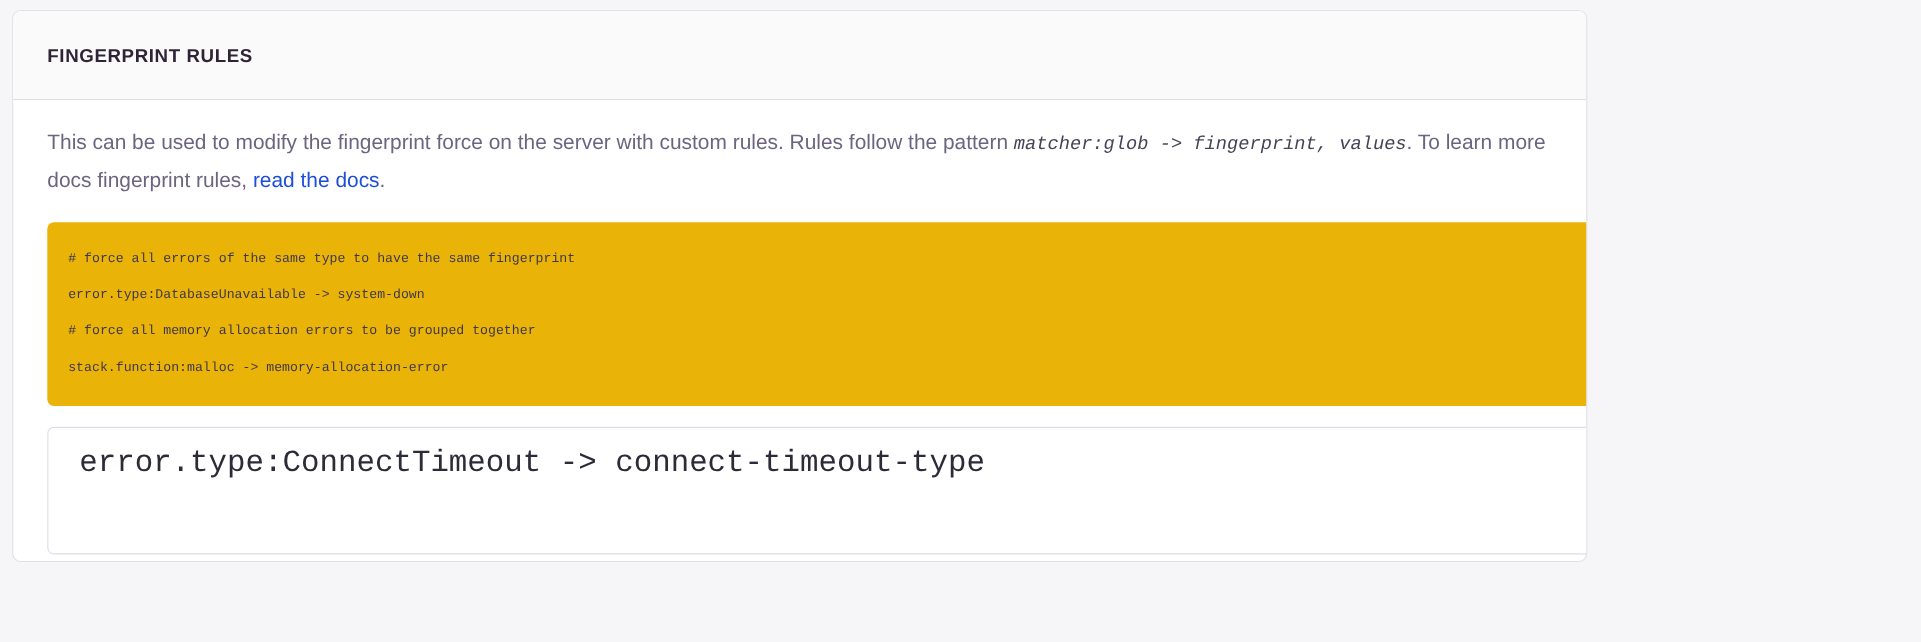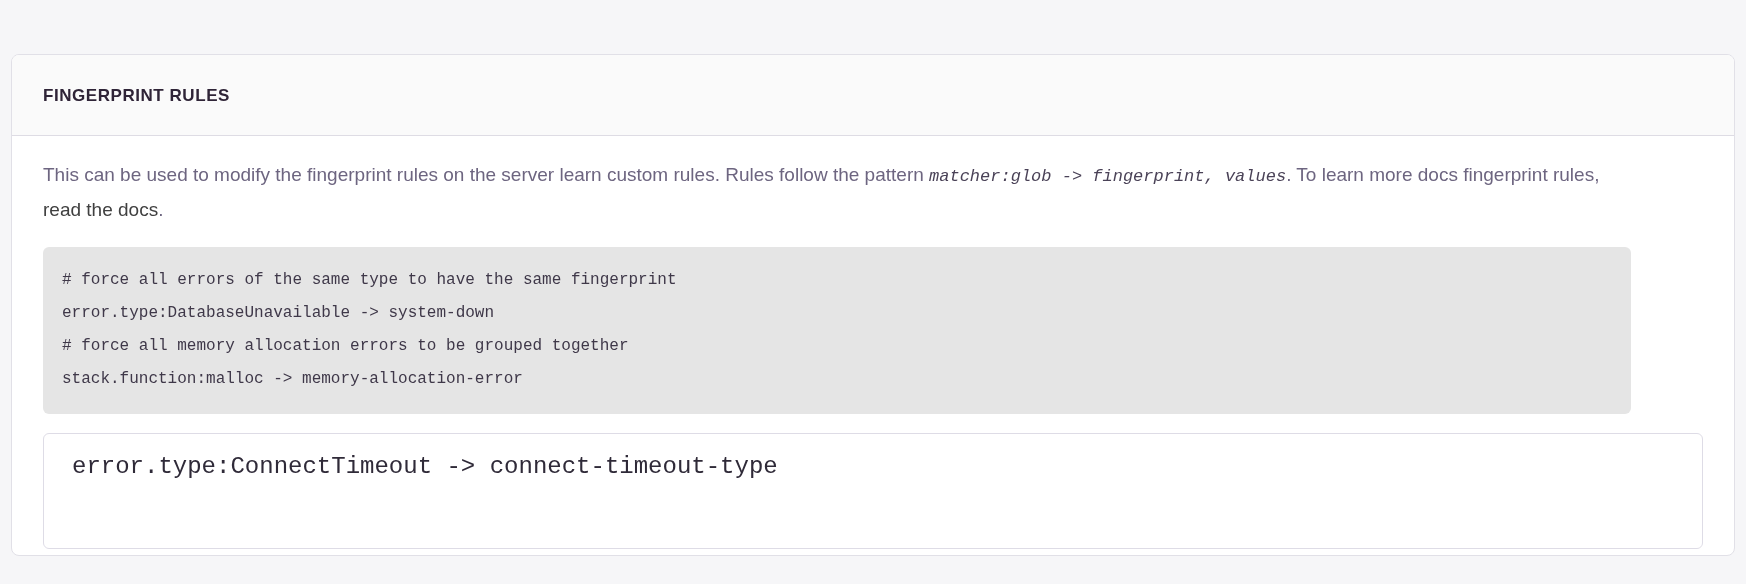--- a/index.html
+++ b/index.html
@@ -19,27 +19,26 @@
     position: relative;
     background: #f6f6f8;
     overflow: hidden;
   }
 
   
   .panel {
     position: absolute;
     left: 11px;
     top: 9px;
-    width: 1724px;
+    width: 1432px;
     height: 502px;
     background: #ffffff;
     border: 1px solid #e1e0e7;
     border-radius: 8px;
     overflow: hidden;
-    margin-top: 45px;
   }
 
   
   .panel-header {
     height: 81px;
     background: #fafafa;
     border-bottom: 1px solid #dedce4;
     display: flex;
     align-items: center;
     padding: 0 31px;
@@ -67,50 +66,50 @@
   }
   .description .inline-code {
     font-family: "Liberation Mono", "DejaVu Sans Mono", monospace;
     font-size: 17px;
     color: #4a4257;
     letter-spacing: 0;
     white-space: nowrap;
     font-style: italic;
   }
   .description .doc-link {
-    color: #404040;
+    color: #1d4ed8;
     text-decoration: none;
   }
 
   
   .code-sample {
     margin: 21px 0 0 0;
-    background: #e5e5e5;
+    background: #eab308;
     border-radius: 6px;
     padding: 17px 19px 18px 19px;
     width: 1588px;
     font-family: "Liberation Mono", "DejaVu Sans Mono", monospace;
-    font-size: 16px;
+    font-size: 12px;
     line-height: 33px;
     color: #3f3849;
     white-space: pre;
     overflow: hidden;
   }
 
   
   .rules-field {
     margin: 19px 0 0 0;
     width: 1660px;
     height: 116px;
     background: #ffffff;
     border: 1px solid #dedce6;
     border-radius: 6px;
     padding: 18px 20px 18px 28px;
     font-family: "Liberation Mono", "DejaVu Sans Mono", monospace;
-    font-size: 24px;
+    font-size: 28px;
     line-height: 30px;
     color: #2f2a38;
     resize: none;
     outline: none;
     white-space: pre;
     overflow: hidden;
     display: block;
   }
   .rules-field::placeholder { color: #a8a3b4; }
 </style>
@@ -120,21 +119,21 @@
 <div class="page">
 
   <section class="panel">
 
     <div class="panel-header">
       <h2 class="panel-title">FINGERPRINT RULES</h2>
     </div>
 
     <div class="panel-body">
 
-      <p class="description"><span>This can be used to modify the fingerprint rules on the server learn custom rules. Rules follow the pattern </span><span class="inline-code">matcher:glob -&gt; fingerprint, values</span><span>. To learn more docs fingerprint rules, </span><a class="doc-link" href="#">read the docs</a><span>.</span></p>
+      <p class="description"><span>This can be used to modify the fingerprint force on the server with custom rules. Rules follow the pattern </span><span class="inline-code">matcher:glob -&gt; fingerprint, values</span><span>. To learn more docs fingerprint rules, </span><a class="doc-link" href="#">read the docs</a><span>.</span></p>
 
       <pre class="code-sample"># force all errors of the same type to have the same fingerprint
 error.type:DatabaseUnavailable -&gt; system-down
 # force all memory allocation errors to be grouped together
 stack.function:malloc -&gt; memory-allocation-error</pre>
 
       <textarea class="rules-field" spellcheck="false" placeholder="error.type:DatabaseUnavailable -&gt; system-down" style="">error.type:ConnectTimeout -&gt; connect-timeout-type</textarea>
 
     </div>
   </section>

